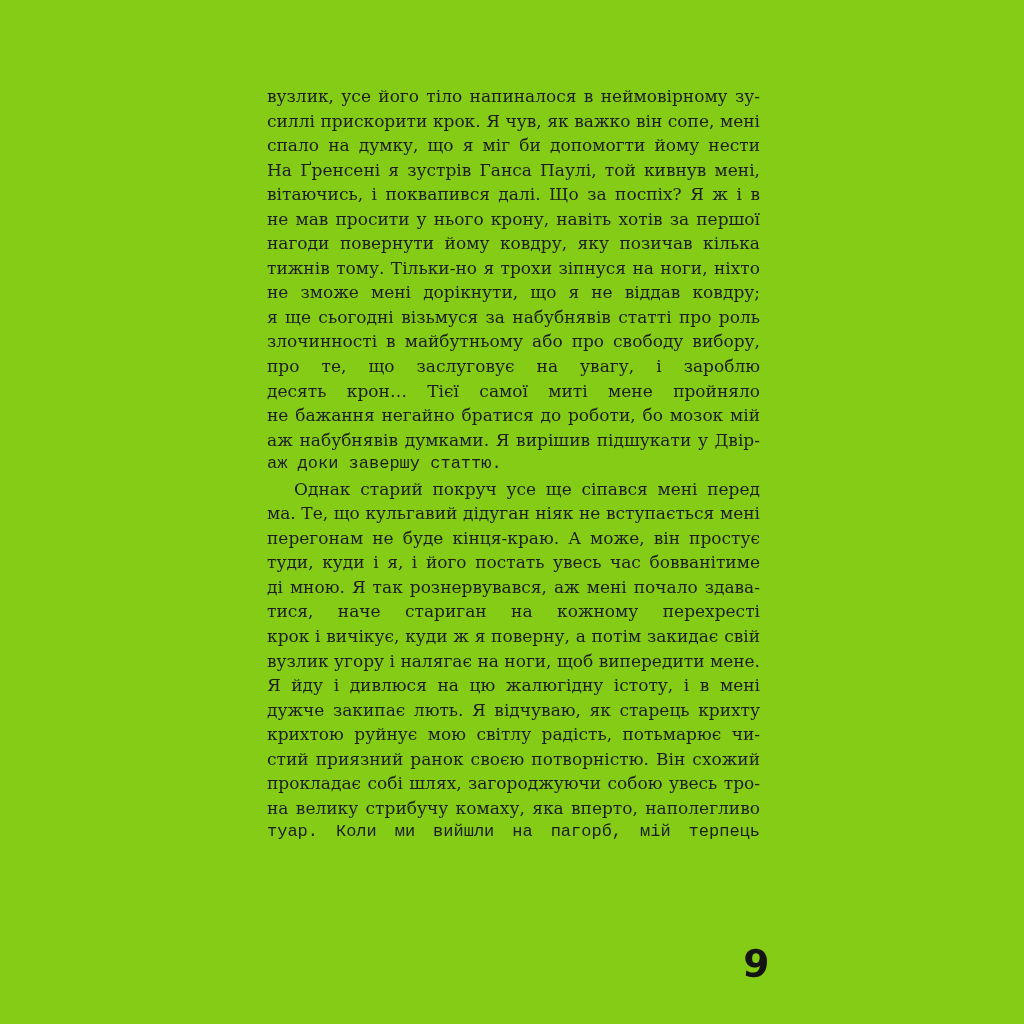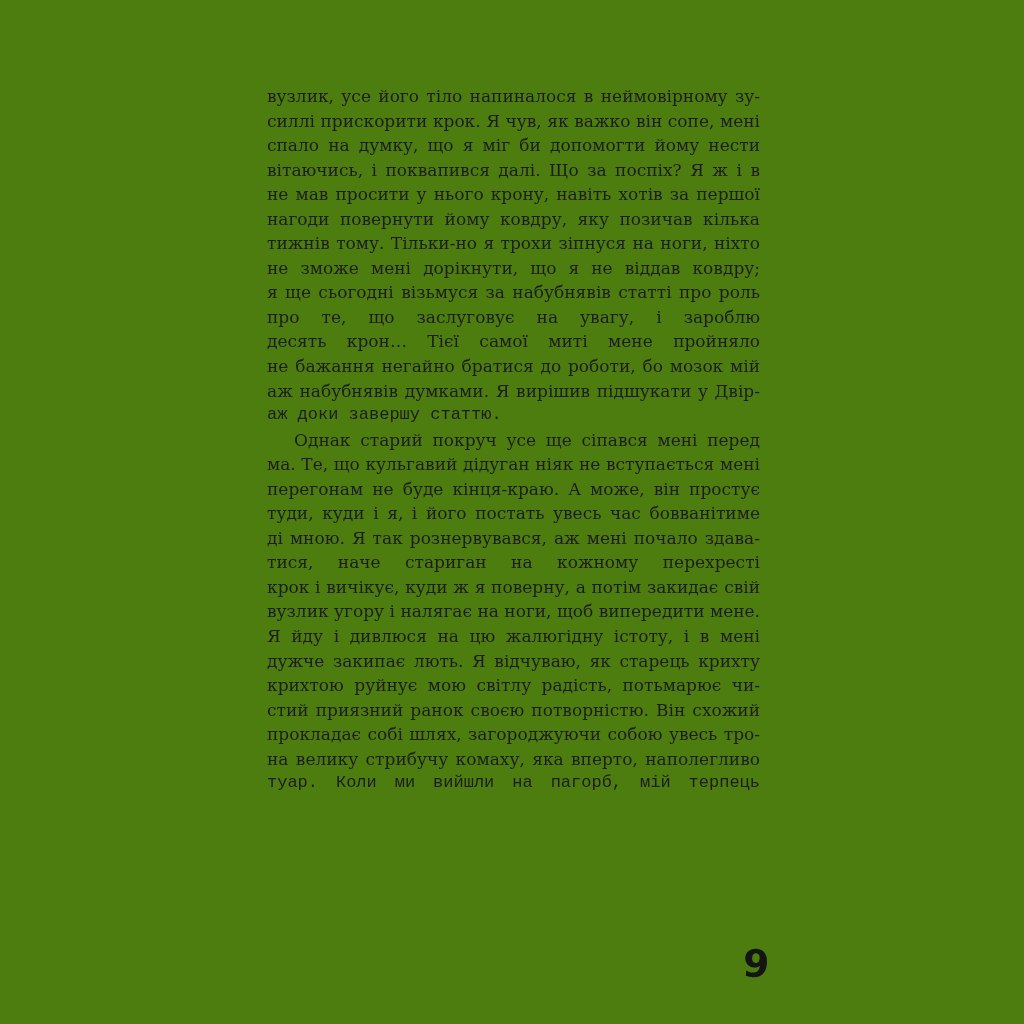--- a/index.html
+++ b/index.html
@@ -9,21 +9,21 @@
   body {
     width: 1024px;
     height: 1024px;
     background: #ffffff;
     position: relative;
     overflow: hidden;
   }
   .book-page {
     position: absolute;
     inset: 0;
-    background: #4d7c0f;
+    background: #84cc16;
   }
   .text-block {
     position: absolute;
     left: 267px;
     top: 84px;
     width: 493px;
     color: #1d1d1f;
     font-family: "DejaVu Serif", "Liberation Serif", serif;
     font-size: 17px;
     line-height: 24.55px;
@@ -59,26 +59,28 @@
 </style>
 </head>
 <body>
 
 <div class="book-page">
   <div class="text-block">
       <div class="paragraph">
         <div class="line">вузлик, усе його тіло напиналося в неймовірному зу-</div>
         <div class="line">силлі прискорити крок. Я чув, як важко він сопе, мені</div>
         <div class="line">спало на думку, що я міг би допомогти йому нести вуз-</div>
+        <div class="line">На Ґренсені я зустрів Ганса Паулі, той кивнув мені,</div>
         <div class="line">вітаючись, і поквапився далі. Що за поспіх? Я ж і в гадці</div>
         <div class="line">не мав просити у нього крону, навіть хотів за першої ж</div>
         <div class="line">нагоди повернути йому ковдру, яку позичав кілька</div>
         <div class="line">тижнів тому. Тільки-но я трохи зіпнуся на ноги, ніхто</div>
         <div class="line">не зможе мені дорікнути, що я не віддав ковдру; певно,</div>
         <div class="line">я ще сьогодні візьмуся за набубнявів статті про роль</div>
+        <div class="line">злочинності в майбутньому або про свободу вибору,</div>
         <div class="line">про те, що заслуговує на увагу, і зароблю щонайменше</div>
         <div class="line">десять крон… Тієї самої миті мене пройняло неперебор-</div>
         <div class="line">не бажання негайно братися до роботи, бо мозок мій</div>
         <div class="line">аж набубнявів думками. Я вирішив підшукати у Двір-</div>
         <div class="line last">аж доки завершу статтю.</div>
       </div>
       <div class="paragraph">
         <div class="line first-indent">Однак старий покруч усе ще сіпався мені перед очи-</div>
         <div class="line">ма. Те, що кульгавий дідуган ніяк не вступається мені</div>
         <div class="line">перегонам не буде кінця-краю. А може, він простує саме</div>

